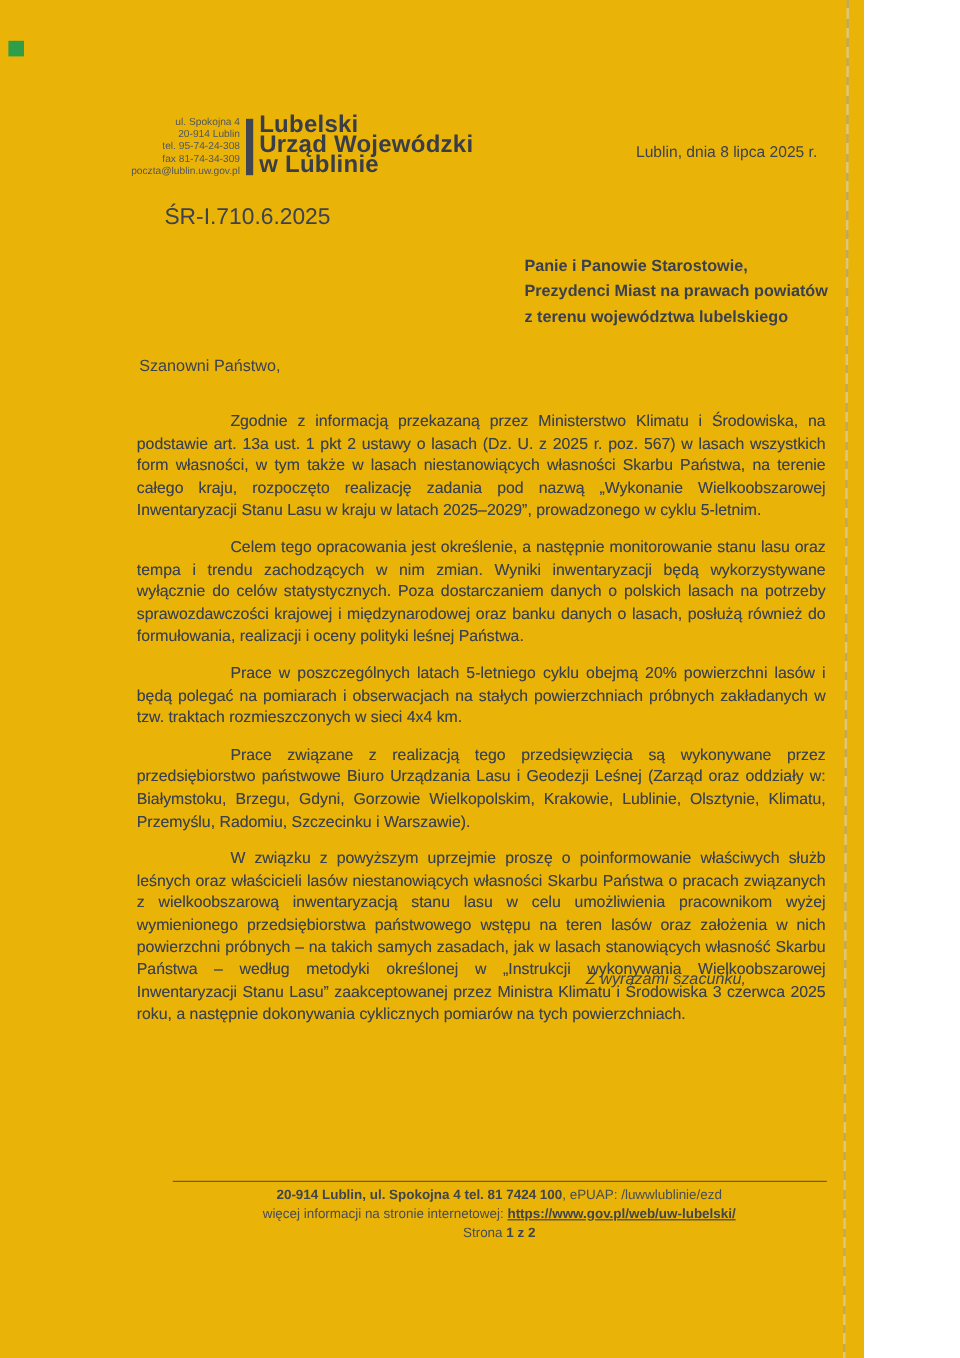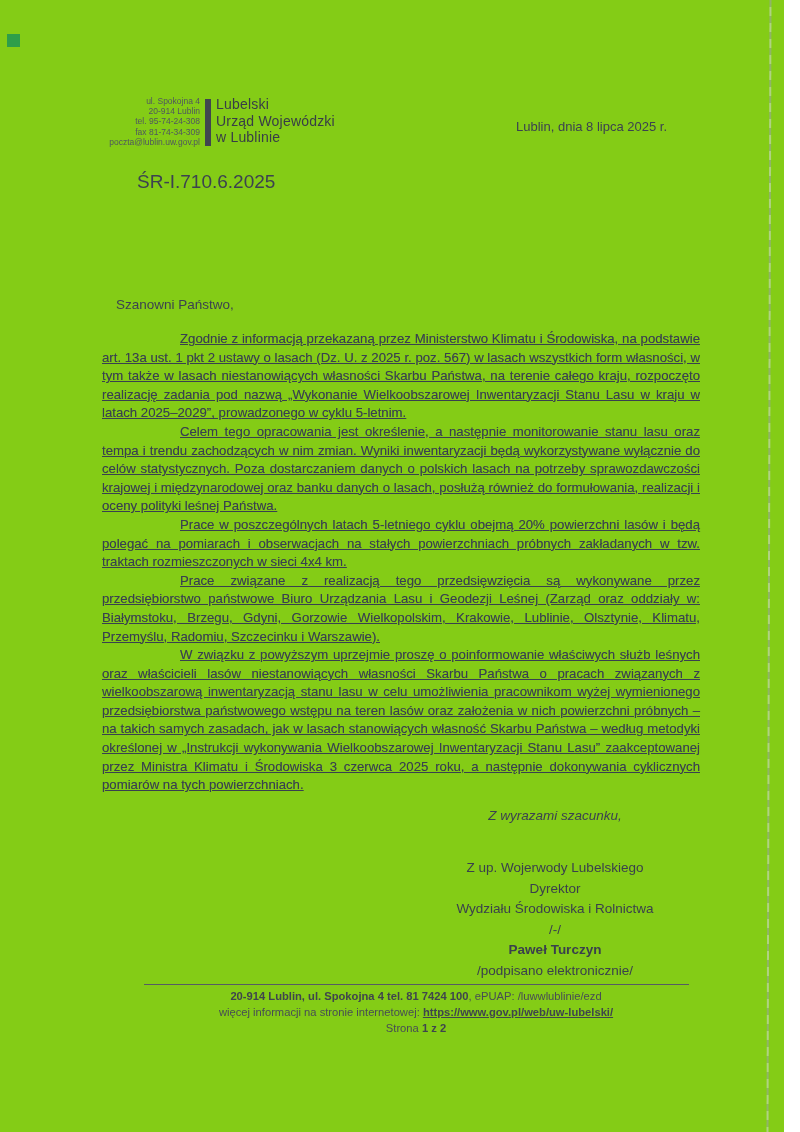--- a/index.html
+++ b/index.html
@@ -1,55 +1,55 @@
 <!DOCTYPE html>
 <html lang="pl"><head>
 <meta charset="utf-8">
 <style>
   html,body{margin:0;padding:0;background:#ffffff;}
   .page{
     position:relative;
-    width:784px;height:1132px;
-    background:#84cc16;
+    width:720px;height:1132px;
+    background:#eab308;
     overflow:hidden;
     font-family:"Liberation Sans","DejaVu Sans",sans-serif;
     color:#3c4250;
   }
   
   .green-sq{position:absolute;left:7px;top:34px;width:13px;height:13px;background:#2e9e49;}
   .edge-line{
     position:absolute;top:0;right:14px;width:2px;height:1132px;
     background:repeating-linear-gradient(to bottom,#9aa0ab 0 7px,#d4d7dc 7px 16px);
     opacity:.55;transform:rotate(.15deg);
   }
   
   .contact{
     position:absolute;left:80px;top:96px;width:120px;
     text-align:right;font-size:8.5px;line-height:10.2px;color:#50565f;
   }
   .logo-bar{position:absolute;left:205px;top:99px;width:6px;height:47px;background:#40454f;}
   .org{
     position:absolute;left:216px;top:96px;
-    font-size:14px;font-weight:normal;line-height:16.5px;color:#383d47;letter-spacing:.2px;
+    font-size:20px;font-weight:bold;line-height:16.5px;color:#383d47;letter-spacing:.2px;
   }
-  .date{position:absolute;left:516px;top:119px;font-size:13px;}
+  .date{position:absolute;left:530px;top:119px;font-size:13px;}
   .ref{position:absolute;left:137px;top:171px;font-size:19px;}
   .recipient{
     position:absolute;left:437px;top:211px;
     font-size:13.5px;font-weight:bold;line-height:21px;color:#3a404d;
   }
   .salutation{position:absolute;left:116px;top:297px;font-size:13.5px;}
   .body{
     position:absolute;left:102px;top:330px;width:598px;
     font-size:13.2px;line-height:18.6px;
     text-align:justify;text-align-last:left;
     color:#394050;
     text-shadow:0 0 .4px rgba(57,64,80,.45);
   }
-  .body p{margin:0;text-indent:78px;text-decoration:underline;}
+  .body p{margin:12px;text-indent:78px;}
   .valediction{
     position:absolute;left:410px;top:808px;width:290px;
     text-align:center;font-size:13.5px;font-style:italic;
   }
   .signature{
     position:absolute;left:403px;top:858px;width:304px;
     text-align:center;font-size:13.5px;line-height:20.6px;color:#3a404d;
   }
   .signature .name{font-weight:bold;}
   
@@ -80,41 +80,38 @@
   <div class="org">
     <div>Lubelski</div>
     <div>Urząd Wojewódzki</div>
     <div>w Lublinie</div>
   </div>
 
   <div class="date">Lublin, dnia 8 lipca 2025 r.</div>
 
   <div class="ref">ŚR-I.710.6.2025</div>
 
+  <div class="recipient">
+    <div>Panie i Panowie Starostowie,</div>
+    <div>Prezydenci Miast na prawach powiatów</div>
+    <div>z terenu województwa lubelskiego</div>
+  </div>
 
   <div class="salutation">Szanowni Państwo,</div>
 
   <div class="body">
     <p>Zgodnie z informacją przekazaną przez Ministerstwo Klimatu i Środowiska, na podstawie art. 13a ust. 1 pkt 2 ustawy o lasach (Dz. U. z 2025 r. poz. 567) w lasach wszystkich form własności, w tym także w lasach niestanowiących własności Skarbu Państwa, na terenie całego kraju, rozpoczęto realizację zadania pod nazwą „Wykonanie Wielkoobszarowej Inwentaryzacji Stanu Lasu w kraju w latach 2025–2029”, prowadzonego w cyklu 5-letnim.</p>
     <p>Celem tego opracowania jest określenie, a następnie monitorowanie stanu lasu oraz tempa i trendu zachodzących w nim zmian. Wyniki inwentaryzacji będą wykorzystywane wyłącznie do celów statystycznych. Poza dostarczaniem danych o polskich lasach na potrzeby sprawozdawczości krajowej i międzynarodowej oraz banku danych o lasach, posłużą również do formułowania, realizacji i oceny polityki leśnej Państwa.</p>
     <p>Prace w poszczególnych latach 5-letniego cyklu obejmą 20% powierzchni lasów i będą polegać na pomiarach i obserwacjach na stałych powierzchniach próbnych zakładanych w tzw. traktach rozmieszczonych w sieci 4x4 km.</p>
     <p>Prace związane z realizacją tego przedsięwzięcia są wykonywane przez przedsiębiorstwo państwowe Biuro Urządzania Lasu i Geodezji Leśnej (Zarząd oraz oddziały w: Białymstoku, Brzegu, Gdyni, Gorzowie Wielkopolskim, Krakowie, Lublinie, Olsztynie, Klimatu, Przemyślu, Radomiu, Szczecinku i Warszawie).</p>
     <p>W związku z powyższym uprzejmie proszę o poinformowanie właściwych służb leśnych oraz właścicieli lasów niestanowiących własności Skarbu Państwa o pracach związanych z wielkoobszarową inwentaryzacją stanu lasu w celu umożliwienia pracownikom wyżej wymienionego przedsiębiorstwa państwowego wstępu na teren lasów oraz założenia w nich powierzchni próbnych – na takich samych zasadach, jak w lasach stanowiących własność Skarbu Państwa – według metodyki określonej w „Instrukcji wykonywania Wielkoobszarowej Inwentaryzacji Stanu Lasu” zaakceptowanej przez Ministra Klimatu i Środowiska 3 czerwca 2025 roku, a następnie dokonywania cyklicznych pomiarów na tych powierzchniach.</p>
   </div>
 
   <div class="valediction">Z wyrazami szacunku,</div>
 
-  <div class="signature">
-    <div>Z up. Wojerwody Lubelskiego</div>
-    <div>Dyrektor</div>
-    <div>Wydziału Środowiska i Rolnictwa</div>
-    <div>/-/</div>
-    <div class="name">Paweł Turczyn</div>
-    <div>/podpisano elektronicznie/</div>
-  </div>
 
   <div class="footer">
     <div class="footer-rule"></div>
     <div class="fline"><b>20-914 Lublin, ul. Spokojna 4 tel. 81 7424 100</b><span>, ePUAP: /luwwlublinie/ezd</span></div>
     <div class="fline"><span>więcej informacji na stronie internetowej: </span><span class="link">https://www.gov.pl/web/uw-lubelski/</span></div>
     <div class="fline"><span>Strona</span> <b>1 z 2</b></div>
   </div>
 
 </div>
 

